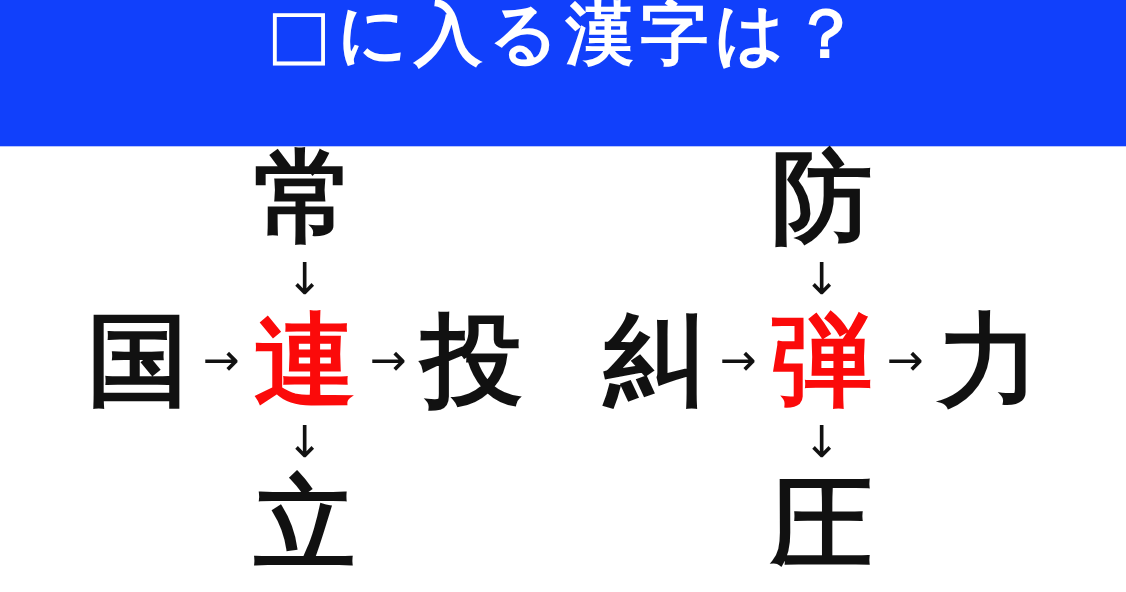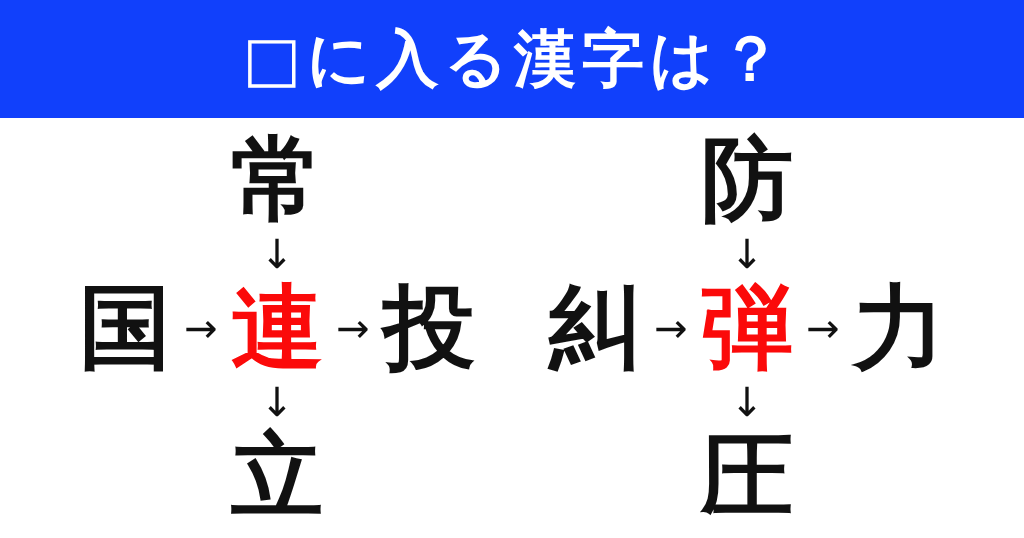--- a/index.html
+++ b/index.html
@@ -20,24 +20,23 @@
     background: #ffffff;
     box-sizing: border-box;
   }
 
   
   .banner {
     position: absolute;
     left: 0;
     top: 0;
     width: 1024px;
-    height: 118px;
+    height: 133px;
     background: #1140fb;
     display: flex;
-    align-items: center;
     justify-content: center;
     overflow: hidden;
   }
   .banner-title {
     color: #ffffff;
     font-size: 62px;
     line-height: 1;
     font-weight: 700;
     letter-spacing: 6px;
     white-space: nowrap;

